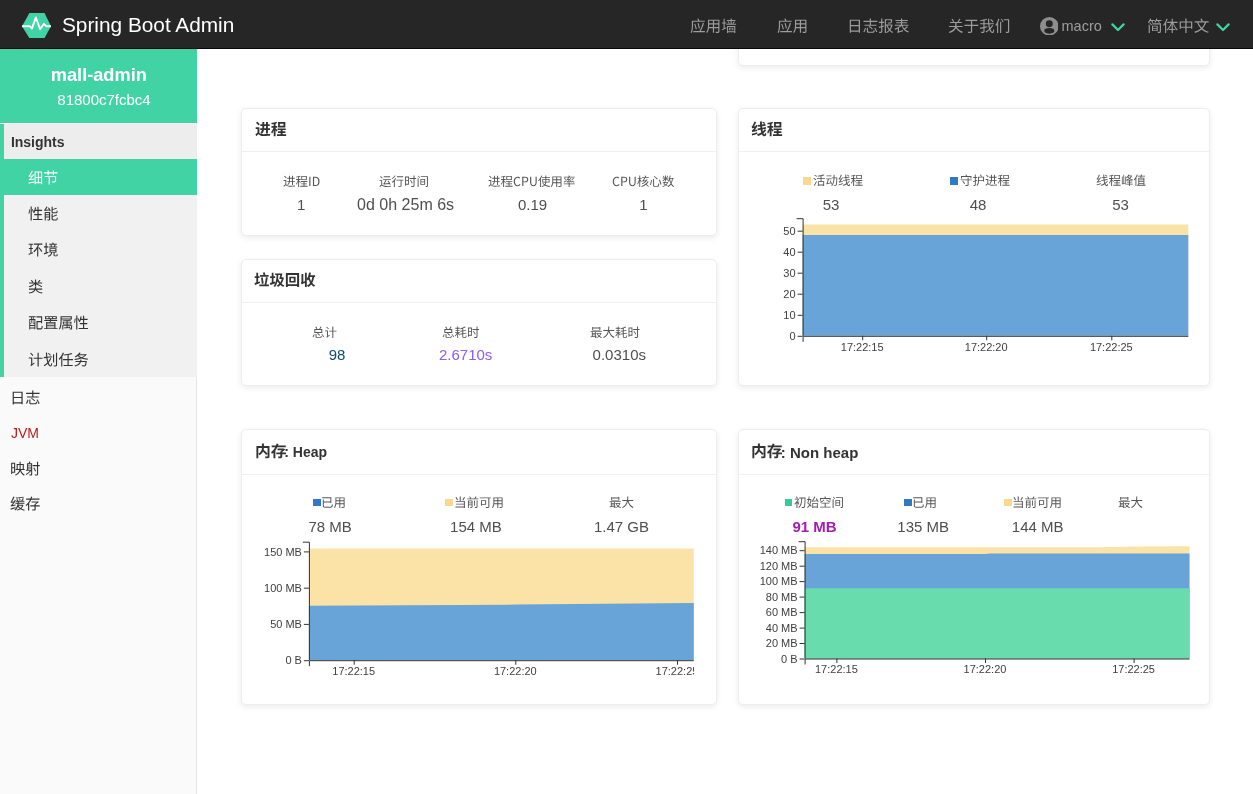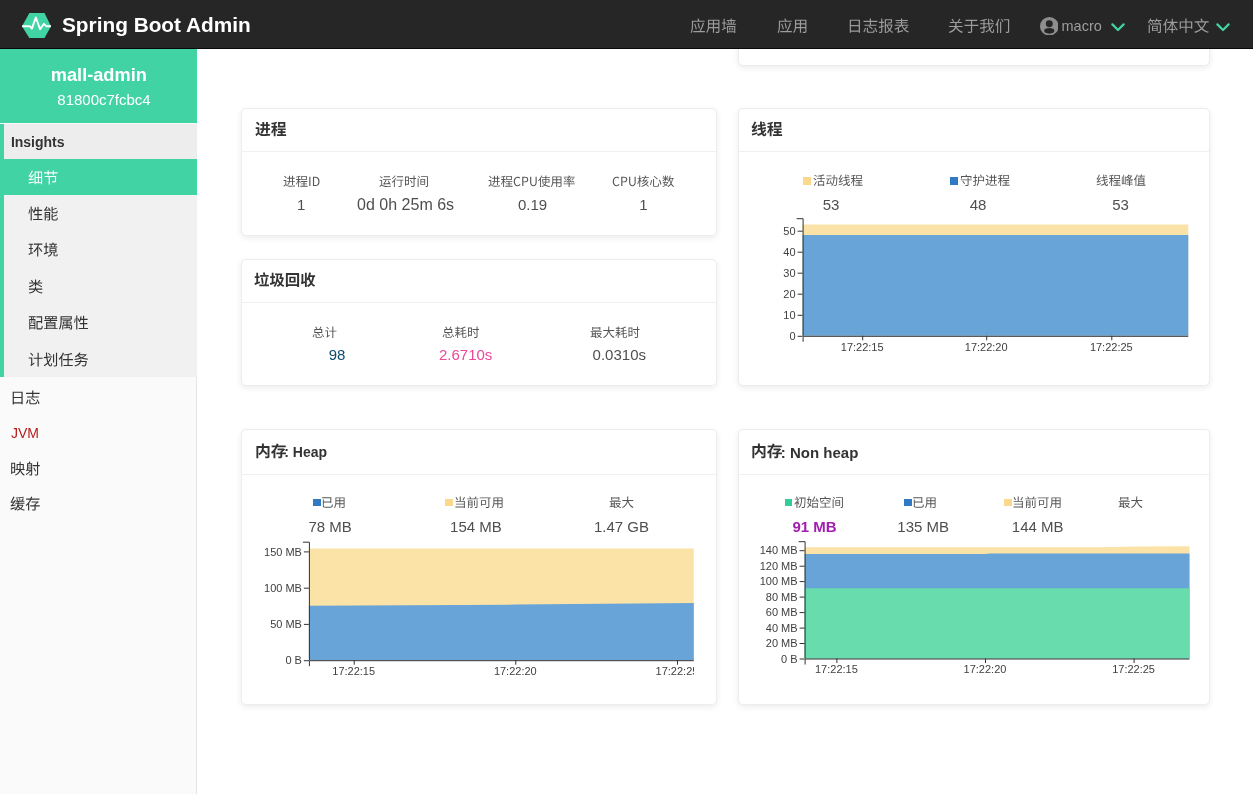--- a/index.html
+++ b/index.html
@@ -102,21 +102,21 @@
   </svg>
 <svg style="position:absolute;left:589.6px;top:325.9px;overflow:visible" width="50.0" height="12.5" viewBox="0 -880 4000 1000">
     <g fill="#555555" transform="scale(1,-1)">
       <use href="#g29" x="0"></use>
       <use href="#g30" x="1000"></use>
       <use href="#g28" x="2000"></use>
       <use href="#g15" x="3000"></use>
     </g>
   </svg>
 <div style="position:absolute;left:337px;transform:translateX(-50%);top:346.0px;font-size:15.0px;color:#0c4a6e;font-weight:normal;white-space:nowrap;line-height:1.15">98</div>
-<div style="position:absolute;left:465.7px;transform:translateX(-50%);top:346.0px;font-size:15.0px;color:#ec4899;font-weight:normal;white-space:nowrap;line-height:1.15">2.6710s</div>
+<div style="position:absolute;left:465.7px;transform:translateX(-50%);top:346.0px;font-size:15.0px;color:#8b5cf6;font-weight:normal;white-space:nowrap;line-height:1.15">2.6710s</div>
 <div style="position:absolute;left:619.3px;transform:translateX(-50%);top:346.0px;font-size:15.0px;color:#4f4f4f;font-weight:normal;white-space:nowrap;line-height:1.15">0.0310s</div>
 <div style="position:absolute;left:803.4px;top:177.2px;width:7.7px;height:7.7px;background:#fad98f"></div>
 <div style="position:absolute;left:950.0px;top:177.2px;width:7.7px;height:7.7px;background:#3179c2"></div>
 <svg style="position:absolute;left:813.2px;top:174.4px;overflow:visible" width="50.0" height="12.5" viewBox="0 -880 4000 1000">
     <g fill="#555555" transform="scale(1,-1)">
       <use href="#g31" x="0"></use>
       <use href="#g32" x="1000"></use>
       <use href="#g33" x="2000"></use>
       <use href="#g10" x="3000"></use>
     </g>
@@ -271,21 +271,21 @@
     <line x1="237.5" y1="124.5" x2="237.5" y2="129.0" stroke="#333333" stroke-width="1"></line>
     <text x="237.0" y="139.3" font-size="11" fill="#404040" text-anchor="middle" font-family="Liberation Sans">17:22:20</text>
     <line x1="386.1" y1="124.5" x2="386.1" y2="129.0" stroke="#333333" stroke-width="1"></line>
     <text x="385.6" y="139.3" font-size="11" fill="#404040" text-anchor="middle" font-family="Liberation Sans">17:22:25</text>
   </svg>
 <div style="position:absolute;left:0;top:0;width:1253px;height:48px;background:#262626;border-bottom:1px solid #080808"></div>
 <svg style="position:absolute;left:21.7px;top:12.8px" width="29" height="25.1" viewBox="0 0 29 25.1">
 <polygon points="7.4,0 22.5,0 29,13.2 22.5,25.1 7.4,25.1 0,13.2" fill="#42d3a5"></polygon>
 <polyline points="0.6,13.3 7.9,13.3 9.9,15.6 13.8,4.5 18.1,16.3 21.9,10.8 24.4,13.3 28.4,13.3" fill="none" stroke="#fff" stroke-width="1.9" stroke-linecap="round" stroke-linejoin="round"></polyline>
 </svg>
-<div style="position:absolute;left:62px;top:12.8px;font-size:20.8px;font-weight:bold;color:#fff;white-space:nowrap;line-height:1.15">Spring Boot Admin</div>
+<div style="position:absolute;left:62px;top:12.8px;font-size:20.8px;font-weight:normal;color:#fff;white-space:nowrap;line-height:1.15">Spring Boot Admin</div>
 <svg style="position:absolute;left:690.3px;top:17.9px;overflow:visible" width="46.8" height="15.6" viewBox="0 -880 3000 1000">
     <g fill="#9d9d9d" transform="scale(1,-1)">
       <use href="#g45" x="0"></use>
       <use href="#g21" x="1000"></use>
       <use href="#g46" x="2000"></use>
     </g>
   </svg>
 <svg style="position:absolute;left:777.0px;top:17.9px;overflow:visible" width="31.2" height="15.6" viewBox="0 -880 2000 1000">
     <g fill="#9d9d9d" transform="scale(1,-1)">
       <use href="#g45" x="0"></use>

